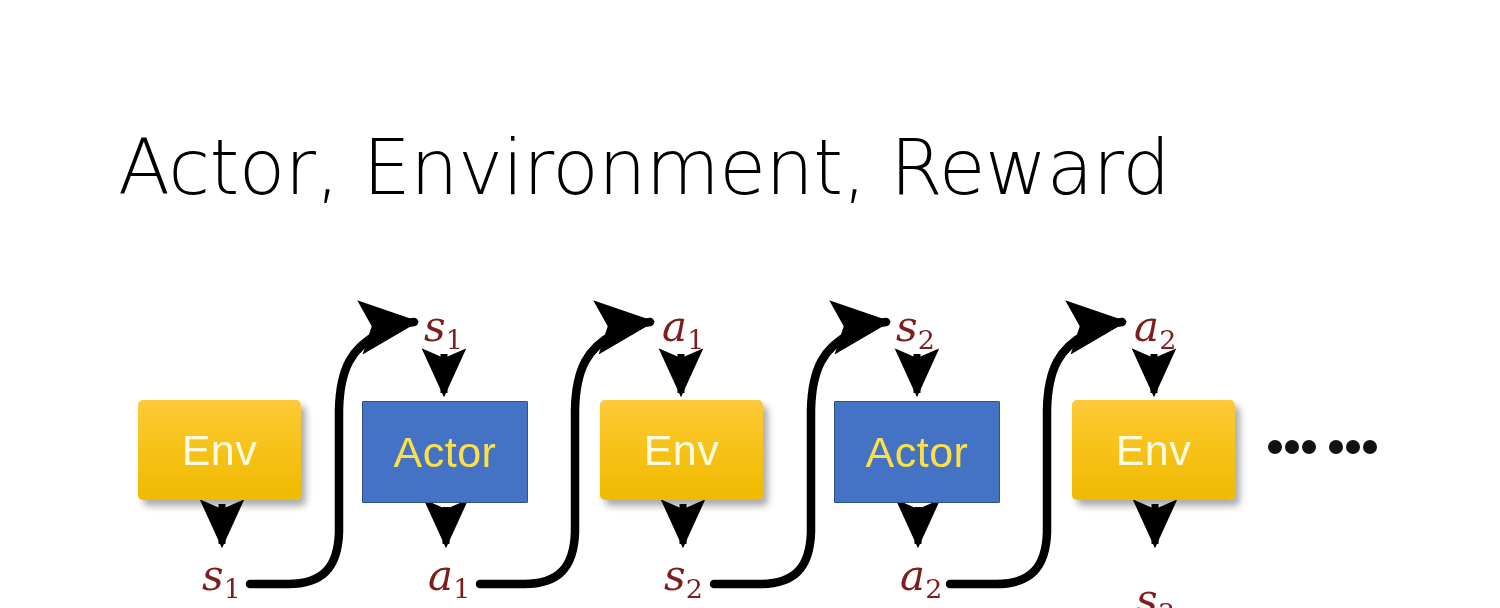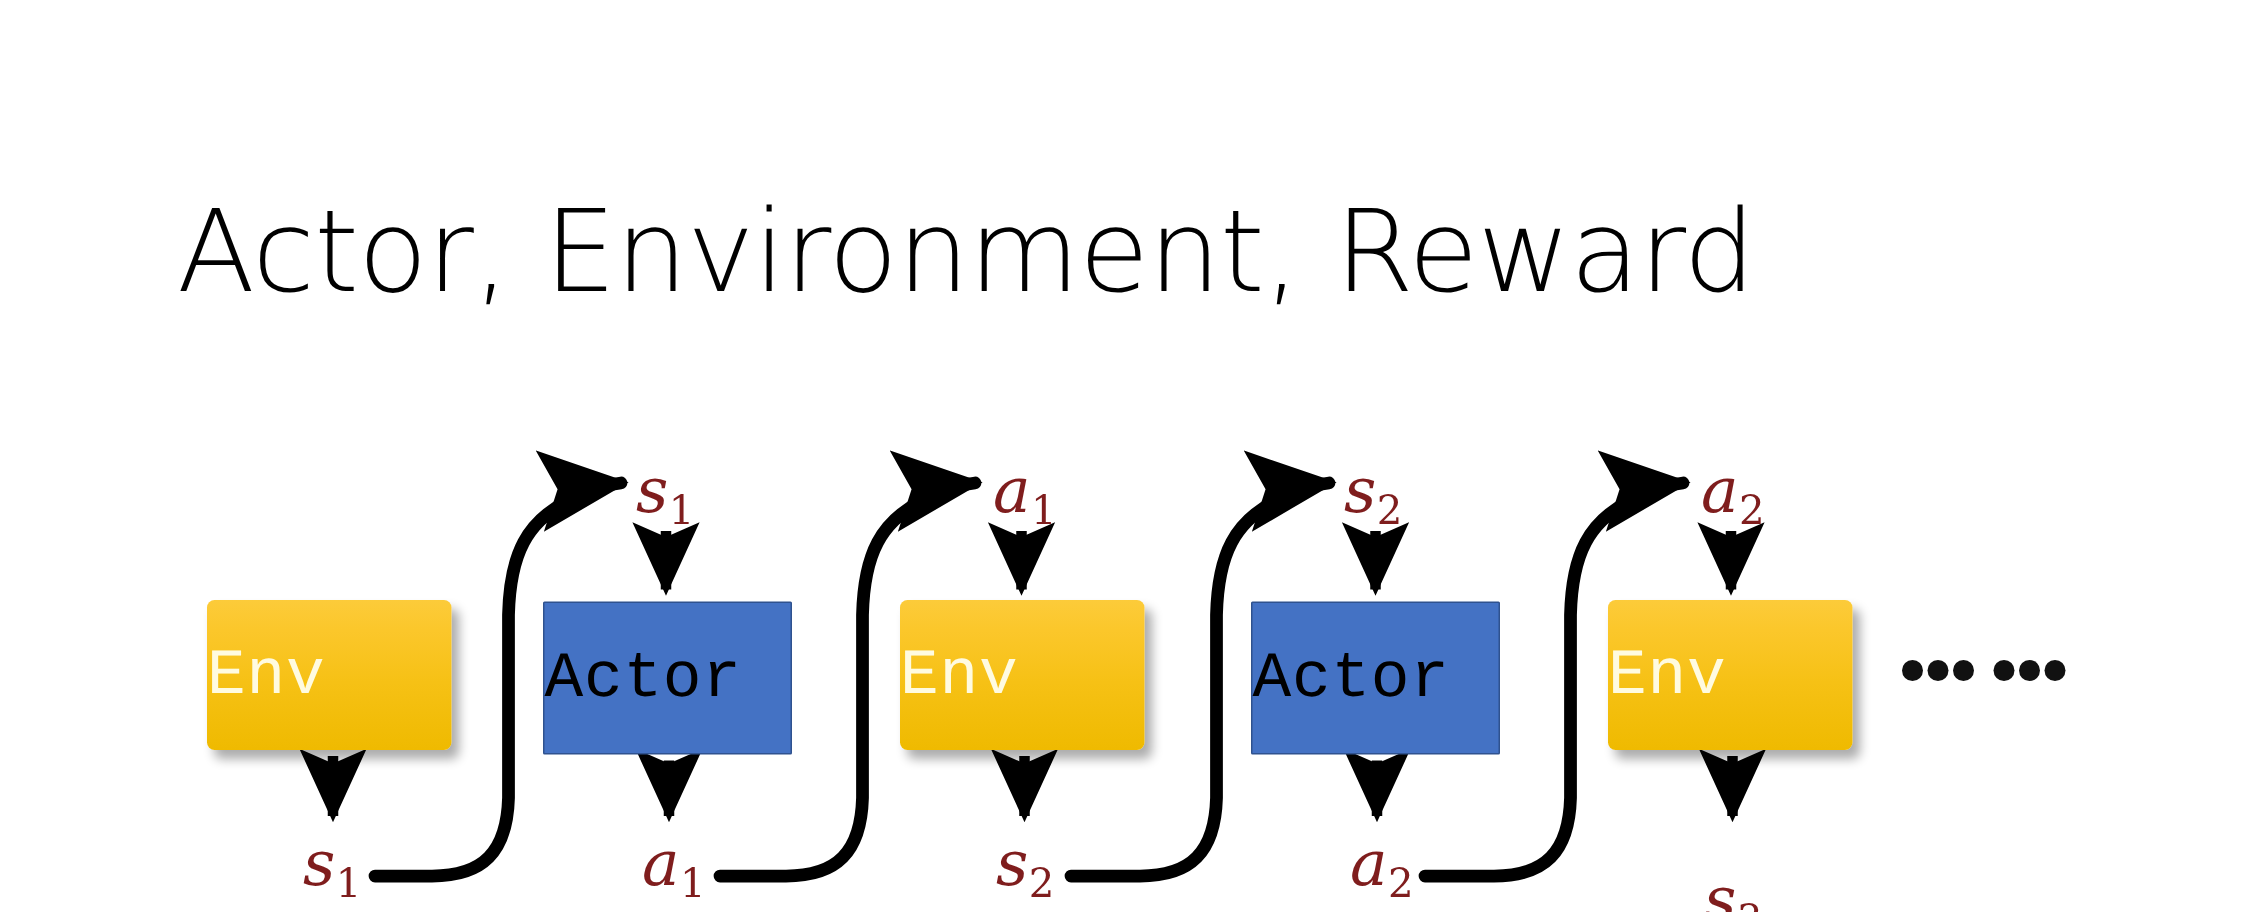--- a/index.html
+++ b/index.html
@@ -49,39 +49,39 @@
     height: 608px;
     pointer-events: none;
   }
 
   
   .node {
     position: absolute;
     box-sizing: border-box;
     display: flex;
     align-items: center;
-    justify-content: flex-start;
+    justify-content: center;
     color: #ffffff;
-    font-family: Liberation Mono, monospace;
+    font-family: Liberation Sans, sans-serif;
     font-weight: 300;
     font-size: 43px;
     line-height: 1;
     letter-spacing: 0.5px;
   }
   .node.env {
     background: linear-gradient(180deg, #FCCB3A 0%, #FBC72B 20%, #F6C115 55%, #EFBA00 100%);
     border-radius: 5px;
     box-shadow: 5px 6px 7px rgba(0,0,0,0.33);
     color: #FFFBE0;
   }
   .node.actor {
     background: #4472C4;
     border: 1.5px solid #2F528F;
     border-radius: 1px;
-    color: #000000;
+    color: #fde047;
   }
 
   
   .mlabel {
     position: absolute;
     font-family: "DejaVu Serif", "Liberation Serif", serif;
     font-style: italic;
     font-size: 42px;
     color: #7f1d1d;
     white-space: nowrap;

